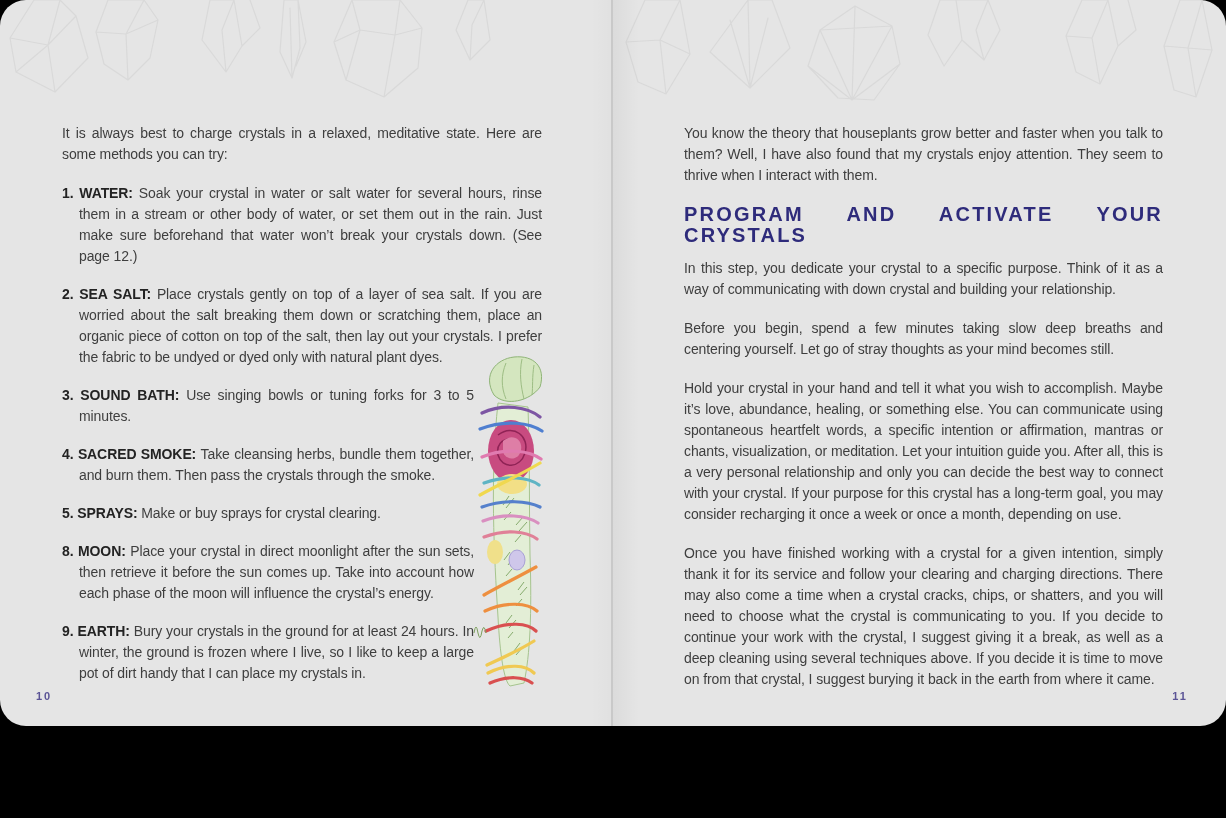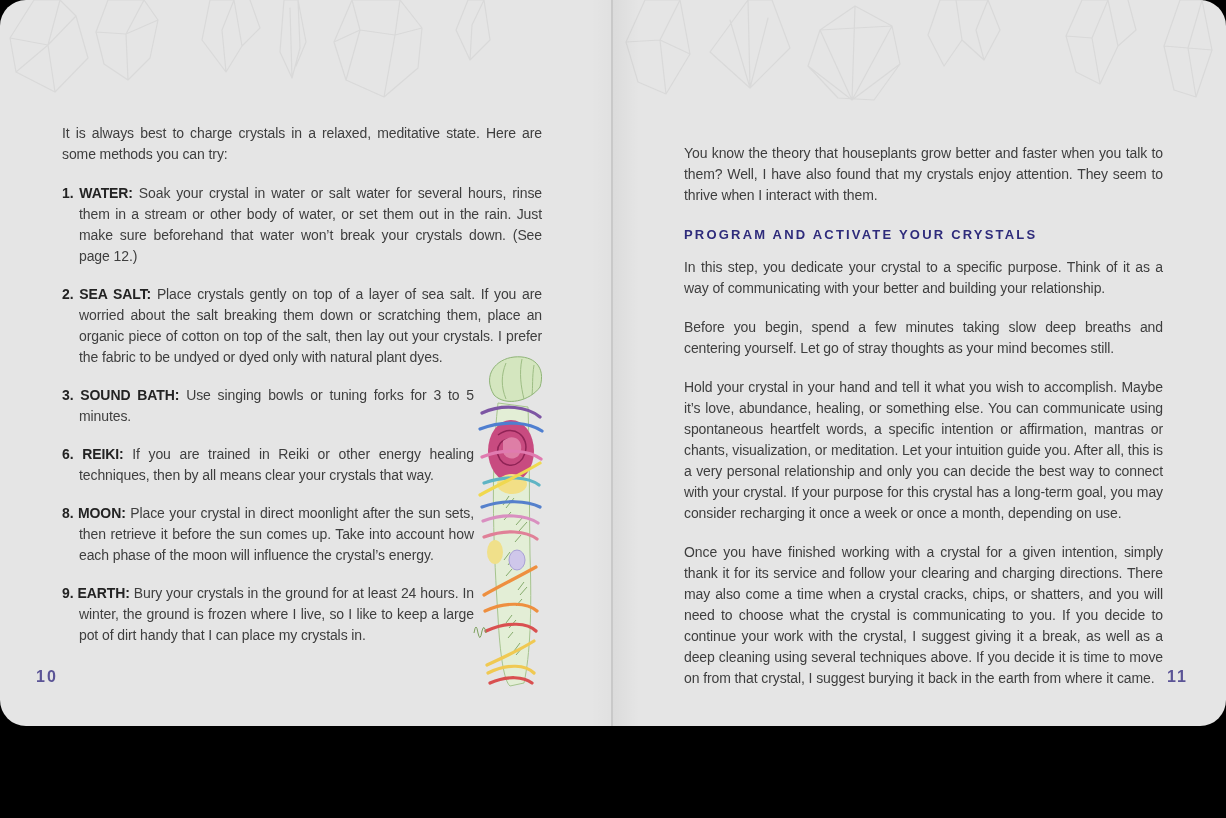--- a/index.html
+++ b/index.html
@@ -12,28 +12,28 @@
   .deco-top svg{display:block;}
   .spine{position:absolute;top:0;left:611px;width:2px;height:818px;background:#c9c9c9;}
   .spine-shade{position:absolute;top:0;left:613px;width:26px;height:818px;
     background:linear-gradient(to right,rgba(0,0,0,0.045),rgba(0,0,0,0));}
   .spine-shade-l{position:absolute;top:0;left:591px;width:20px;height:818px;
     background:linear-gradient(to left,rgba(0,0,0,0.02),rgba(0,0,0,0));}
 
   .text-block{position:absolute;top:123px;font-size:14px;line-height:21px;
     text-align:justify;letter-spacing:-0.1px;}
   .left-block{left:62px;width:480px;}
-  .right-block{left:684px;width:479px;margin-top:20px;}
+  .right-block{left:684px;width:479px;}
 
   p{margin:0 0 18px 0;}
   .list-item{padding-left:17px;text-indent:-17px;margin:0 0 17px 0;}
   .num,.label{font-weight:bold;color:#232323;}
-  .section-heading{font-size:13px;font-weight:bold;letter-spacing:2.2px;
+  .section-heading{font-size:20px;font-weight:bold;letter-spacing:2.2px;
     color:#2e2b7b;margin:0 0 12px 0;}
-  .page-num{position:absolute;bottom:40px;font-size:16px;font-weight:bold;
+  .page-num{position:absolute;bottom:24px;font-size:11px;font-weight:bold;
     letter-spacing:2px;color:#5b5496;}
   .page-num-left{left:36px;}
   .page-num-right{right:38px;}
 
   .img-float{float:right;width:60px;height:300px;margin:-14px -2px 6px 10px;}
   .img-float svg{width:82px;height:334px;margin:-16px 0 0 -14px;overflow:visible;}
 
   .crystal{fill:none;stroke:#d9d9d9;stroke-width:1.2;stroke-linejoin:round;stroke-linecap:round;}
   .string{fill:none;stroke-width:3.2;stroke-linecap:round;}
 </style>
@@ -121,42 +121,47 @@
         <path d="M4,278 q2,-12 4,0 q2,10 4,-2 q2,-8 4,2" fill="none" stroke="#7da05e" stroke-width="1"></path>
       </svg>
     </div>
 
     <div class="list-item">
       <span class="num">3. </span>
       <span class="label">SOUND BATH: </span>
       <span>Use singing bowls or tuning forks for 3 to 5 minutes.</span>
     </div>
     <div class="list-item">
-      <span class="num">6. </span>
-      <span class="label">REIKI: </span>
-      <span>If you are trained in Reiki or other energy healing techniques, then by all means clear your crystals that way.</span>
+      <span class="num">4. </span>
+      <span class="label">SACRED SMOKE: </span>
+      <span>Take cleansing herbs, bundle them together, and burn them. Then pass the crystals through the smoke.</span>
+    </div>
+    <div class="list-item">
+      <span class="num">5. </span>
+      <span class="label">SPRAYS: </span>
+      <span>Make or buy sprays for crystal clearing.</span>
     </div>
     <div class="list-item">
       <span class="num">8. </span>
       <span class="label">MOON: </span>
       <span>Place your crystal in direct moonlight after the sun sets, then retrieve it before the sun comes up. Take into account how each phase of the moon will influence the crystal’s energy.</span>
     </div>
     <div class="list-item">
       <span class="num">9. </span>
       <span class="label">EARTH: </span>
       <span>Bury your crystals in the ground for at least 24 hours. In winter, the ground is frozen where I live, so I like to keep a large pot of dirt handy that I can place my crystals in.</span>
     </div>
   </div>
 
   <div class="page-num page-num-left">10</div>
 
   <div class="text-block right-block">
     <p>You know the theory that houseplants grow better and faster when you talk to them? Well, I have also found that my crystals enjoy attention. They seem to thrive when I interact with them.</p>
     <h2 class="section-heading">PROGRAM AND ACTIVATE YOUR CRYSTALS</h2>
-    <p>In this step, you dedicate your crystal to a specific purpose. Think of it as a way of communicating with your better and building your relationship.</p>
+    <p>In this step, you dedicate your crystal to a specific purpose. Think of it as a way of communicating with down crystal and building your relationship.</p>
     <p>Before you begin, spend a few minutes taking slow deep breaths and centering yourself. Let go of stray thoughts as your mind becomes still.</p>
     <p>Hold your crystal in your hand and tell it what you wish to accomplish. Maybe it’s love, abundance, healing, or something else. You can communicate using spontaneous heartfelt words, a specific intention or affirmation, mantras or chants, visualization, or meditation. Let your intuition guide you. After all, this is a very personal relationship and only you can decide the best way to connect with your crystal. If your purpose for this crystal has a long-term goal, you may consider recharging it once a week or once a month, depending on use.</p>
     <p>Once you have finished working with a crystal for a given intention, simply thank it for its service and follow your clearing and charging directions. There may also come a time when a crystal cracks, chips, or shatters, and you will need to choose what the crystal is communicating to you. If you decide to continue your work with the crystal, I suggest giving it a break, as well as a deep cleaning using several techniques above. If you decide it is time to move on from that crystal, I suggest burying it back in the earth from where it came.</p>
   </div>
 
   <div class="page-num page-num-right">11</div>
 
 </div>
 
 </body></html>

